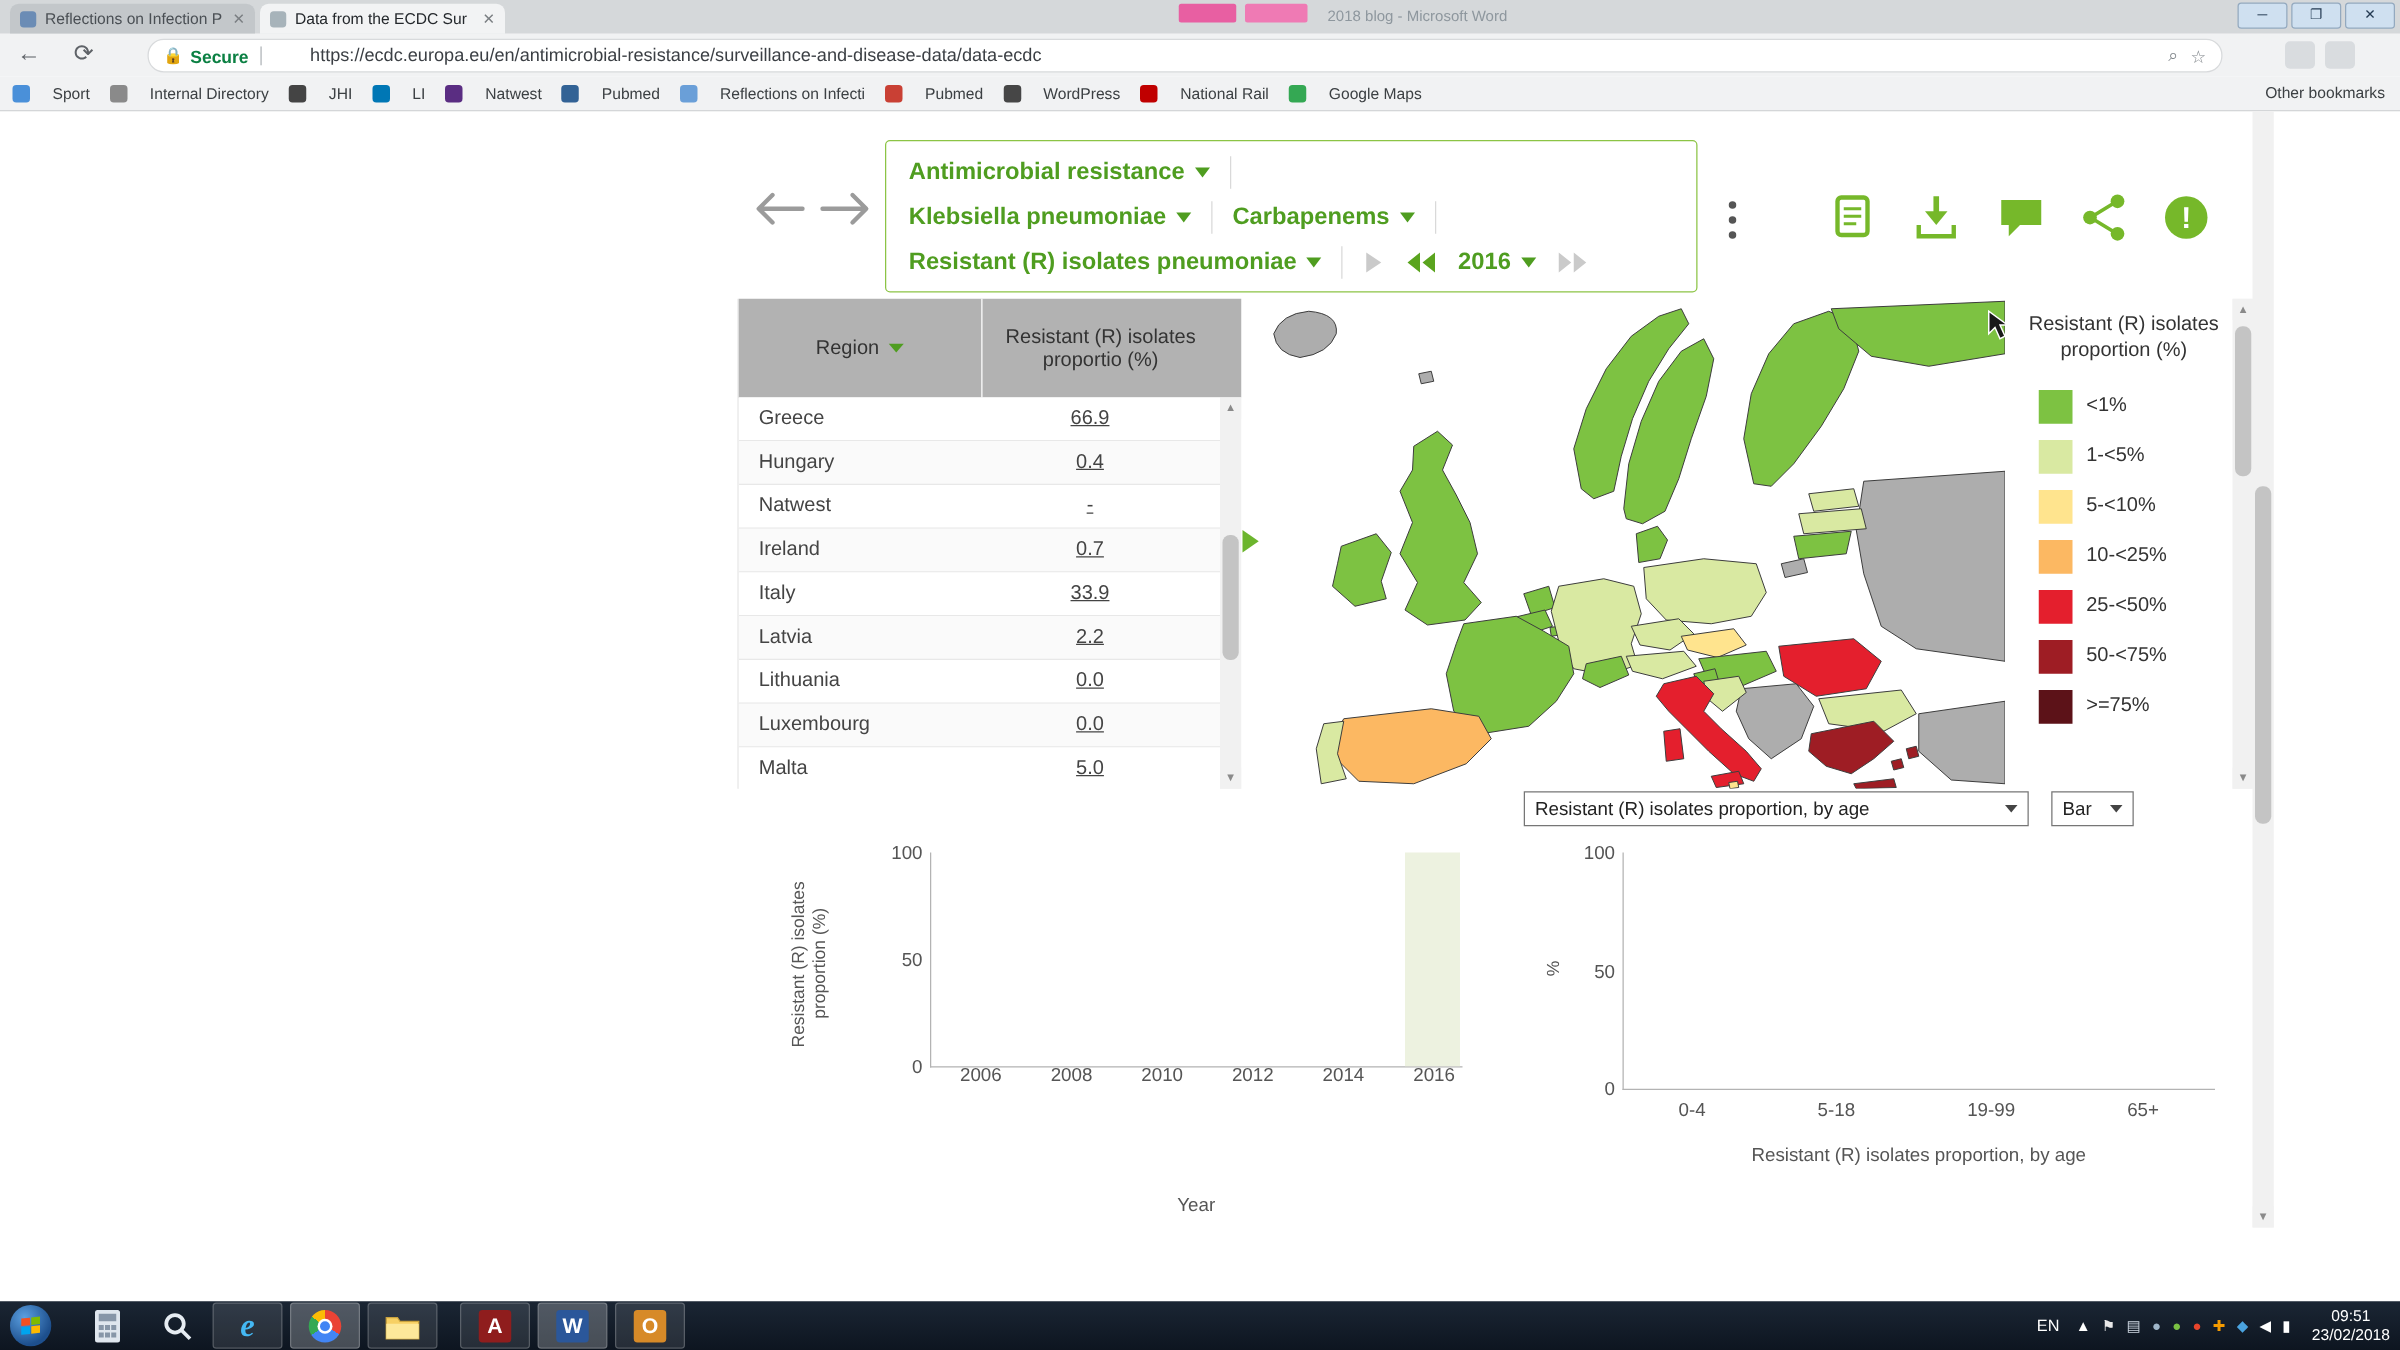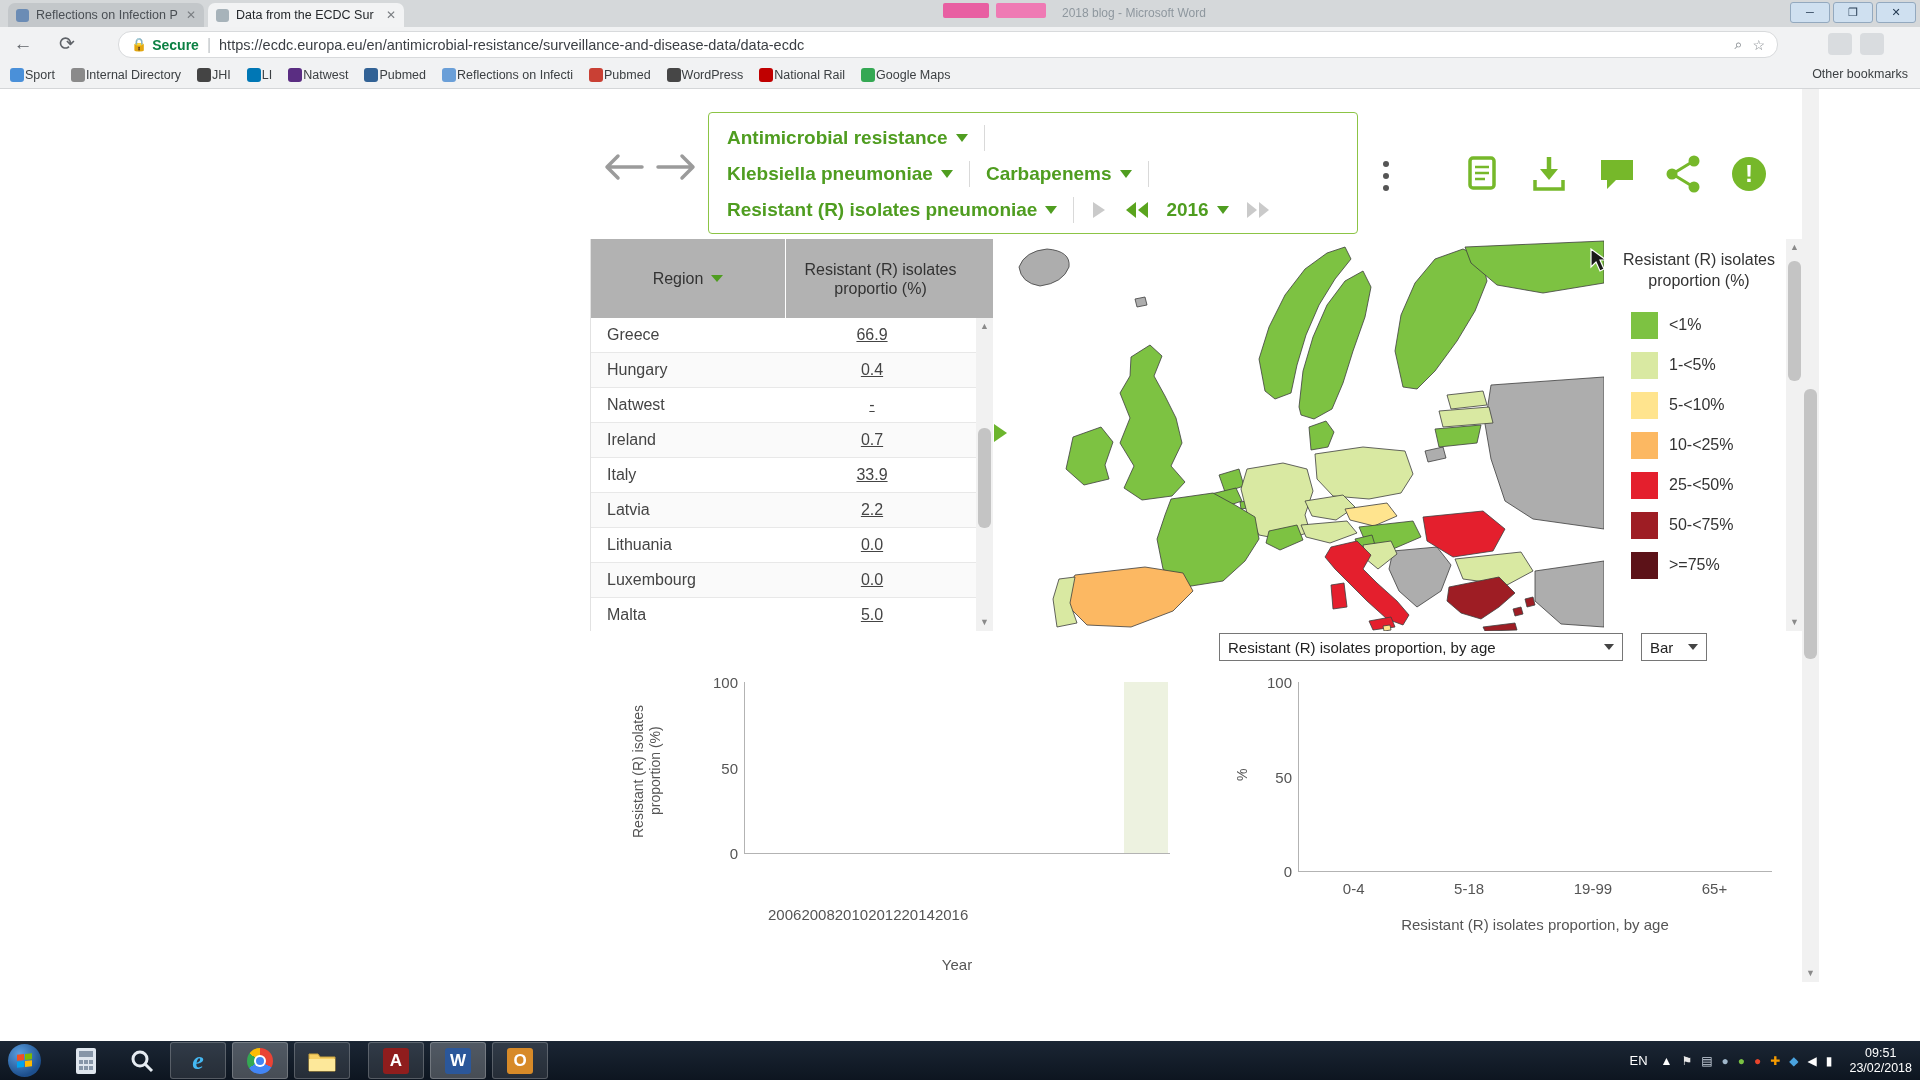--- a/index.html
+++ b/index.html
@@ -20,27 +20,27 @@
   #bg-window-text { position:absolute; left:1062px; top:6px; font-size:12px; color:#8e979e; }
   #window-controls { position:absolute; right:4px; top:2px; display:flex; gap:3px; }
   .winbtn { width:40px; height:21px; background:#cfe0f0; border:1px solid #93a9bf; border-radius:3px; color:#243a52; font-size:11px; text-align:center; line-height:19px; }
 
   #toolbar { position:absolute; left:0; top:27px; width:1920px; height:34px; background:#f1f2f3; }
   .navbtn { position:absolute; top:3px; width:30px; height:28px; color:#5f6368; font-size:19px; text-align:center; line-height:28px; }
   #omnibox { position:absolute; left:118px; top:4px; width:1660px; height:27px; background:#fff; border:1px solid #d8dadc; border-radius:13px; display:flex; align-items:center; padding:0 12px; }
   #padlock { color:#0b8043; font-size:13px; margin-right:5px; }
   #secure-label { color:#0b8043; font-size:14px; font-weight:bold; margin-right:8px; }
   .url-sep { color:#c2c6c9; margin-right:8px; }
-  #url-text { color:#3b3f44; font-size:14.5px; white-space:nowrap; overflow:hidden; flex:1; }
+  #url-text { color:#3b3f44; font-size:14.5px; white-space:nowrap; overflow:hidden; flex:1;margin-left:29px; }
   .omni-icon { color:#80868b; font-size:14px; margin-left:10px; }
   .ext-icon { position:absolute; top:6px; width:24px; height:22px; background:#d9dcdf; border-radius:4px; }
 
   #bookmarks-bar { position:absolute; left:0; top:61px; width:1920px; height:28px; background:#f1f2f3; border-bottom:1px solid #d4d6d8; }
   #bookmarks-container { position:absolute; left:10px; top:0; height:28px; display:flex; align-items:center; gap:16px; }
-  .bm { display:flex; align-items:center; gap:1px; font-size:12.5px; color:#3c4043; white-space:nowrap; }
+  .bm { display:flex; align-items:center; gap:18px; font-size:12.5px; color:#3c4043; white-space:nowrap; }
   .bm-ic { width:14px; height:14px; border-radius:3px; flex:0 0 auto; }
   #other-bookmarks { position:absolute; right:12px; top:6px; font-size:12.5px; color:#3c4043; }
 
   
   #stray-menu { position:absolute; left:80px; top:89px; width:404px; height:44px; background:#ececec; border-bottom:1px solid #d8d8d8; color:#5a5a5a; font-size:18px; line-height:34px; padding-left:42px; overflow:hidden; }
 
   .green-text { color:#4f9d20; font-weight:bold; }
   .tri-down-green { display:inline-block; width:0; height:0; border-left:6px solid transparent; border-right:6px solid transparent; border-top:8px solid #4f9d20; margin-left:8px; vertical-align:middle; }
   .vsep { width:1px; height:26px; background:#d9d9d9; }
 
@@ -440,21 +440,21 @@
 
   <div class="ylabel" style="left:630px; top:676px; height:190px;">Resistant (R) isolates proportion (%)</div>
   <div class="yticks" id="lc-yticks" style="left:696px; top:674px; width:42px; height:188px;">
       <span>100</span>
       <span>50</span>
       <span>0</span>
     </div>
   <div class="plot" style="left:744px; top:682px; width:426px; height:172px;">
     <div id="lc-highlight"></div>
   </div>
-  <div class="xticks" id="lc-xticks" style="left:744px; top:906px; width:426px; padding:0 6px 0 24px;">
+  <div class="xticks" id="lc-xticks" style="left:744px; top:852px; width:426px; justify-content:space-between; padding:0 6px 0 24px;">
       <span>2006</span>
       <span>2008</span>
       <span>2010</span>
       <span>2012</span>
       <span>2014</span>
       <span>2016</span>
     </div>
   <div class="xlabel" style="left:744px; top:916px; width:426px;margin-top:40px;">Year</div>
 
   <div class="winselect" style="left:1219px; top:633px; width:404px;">

